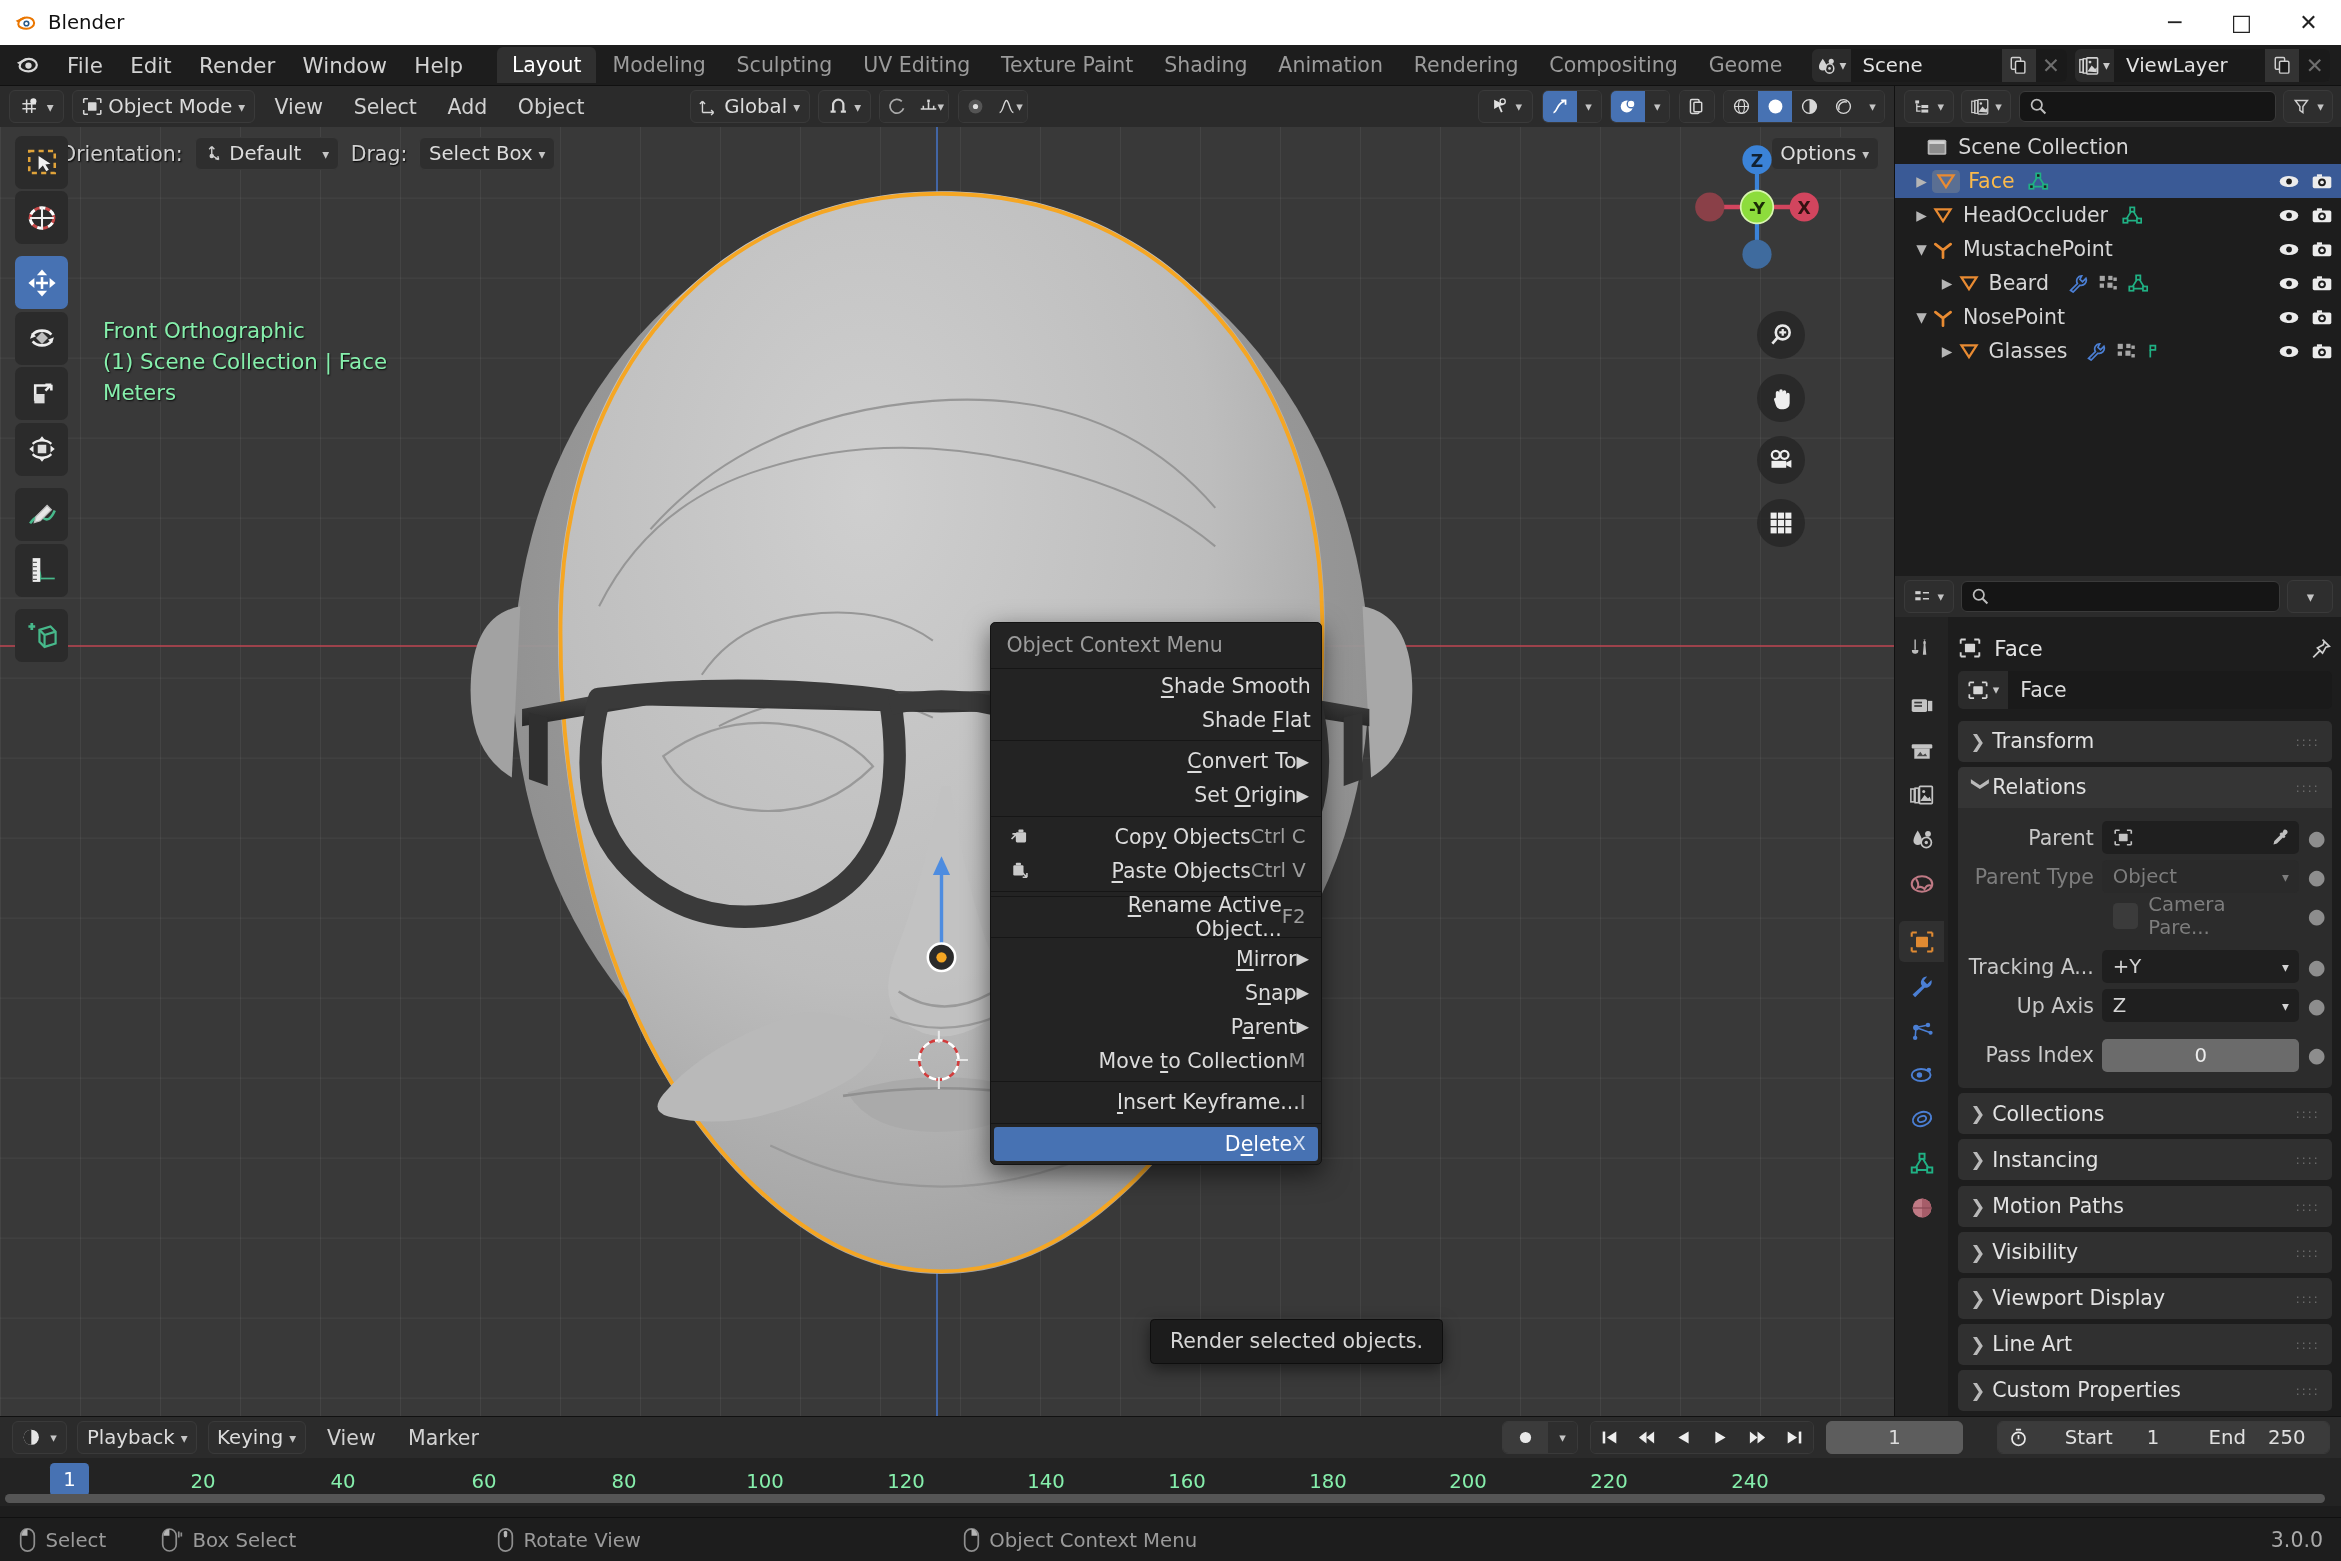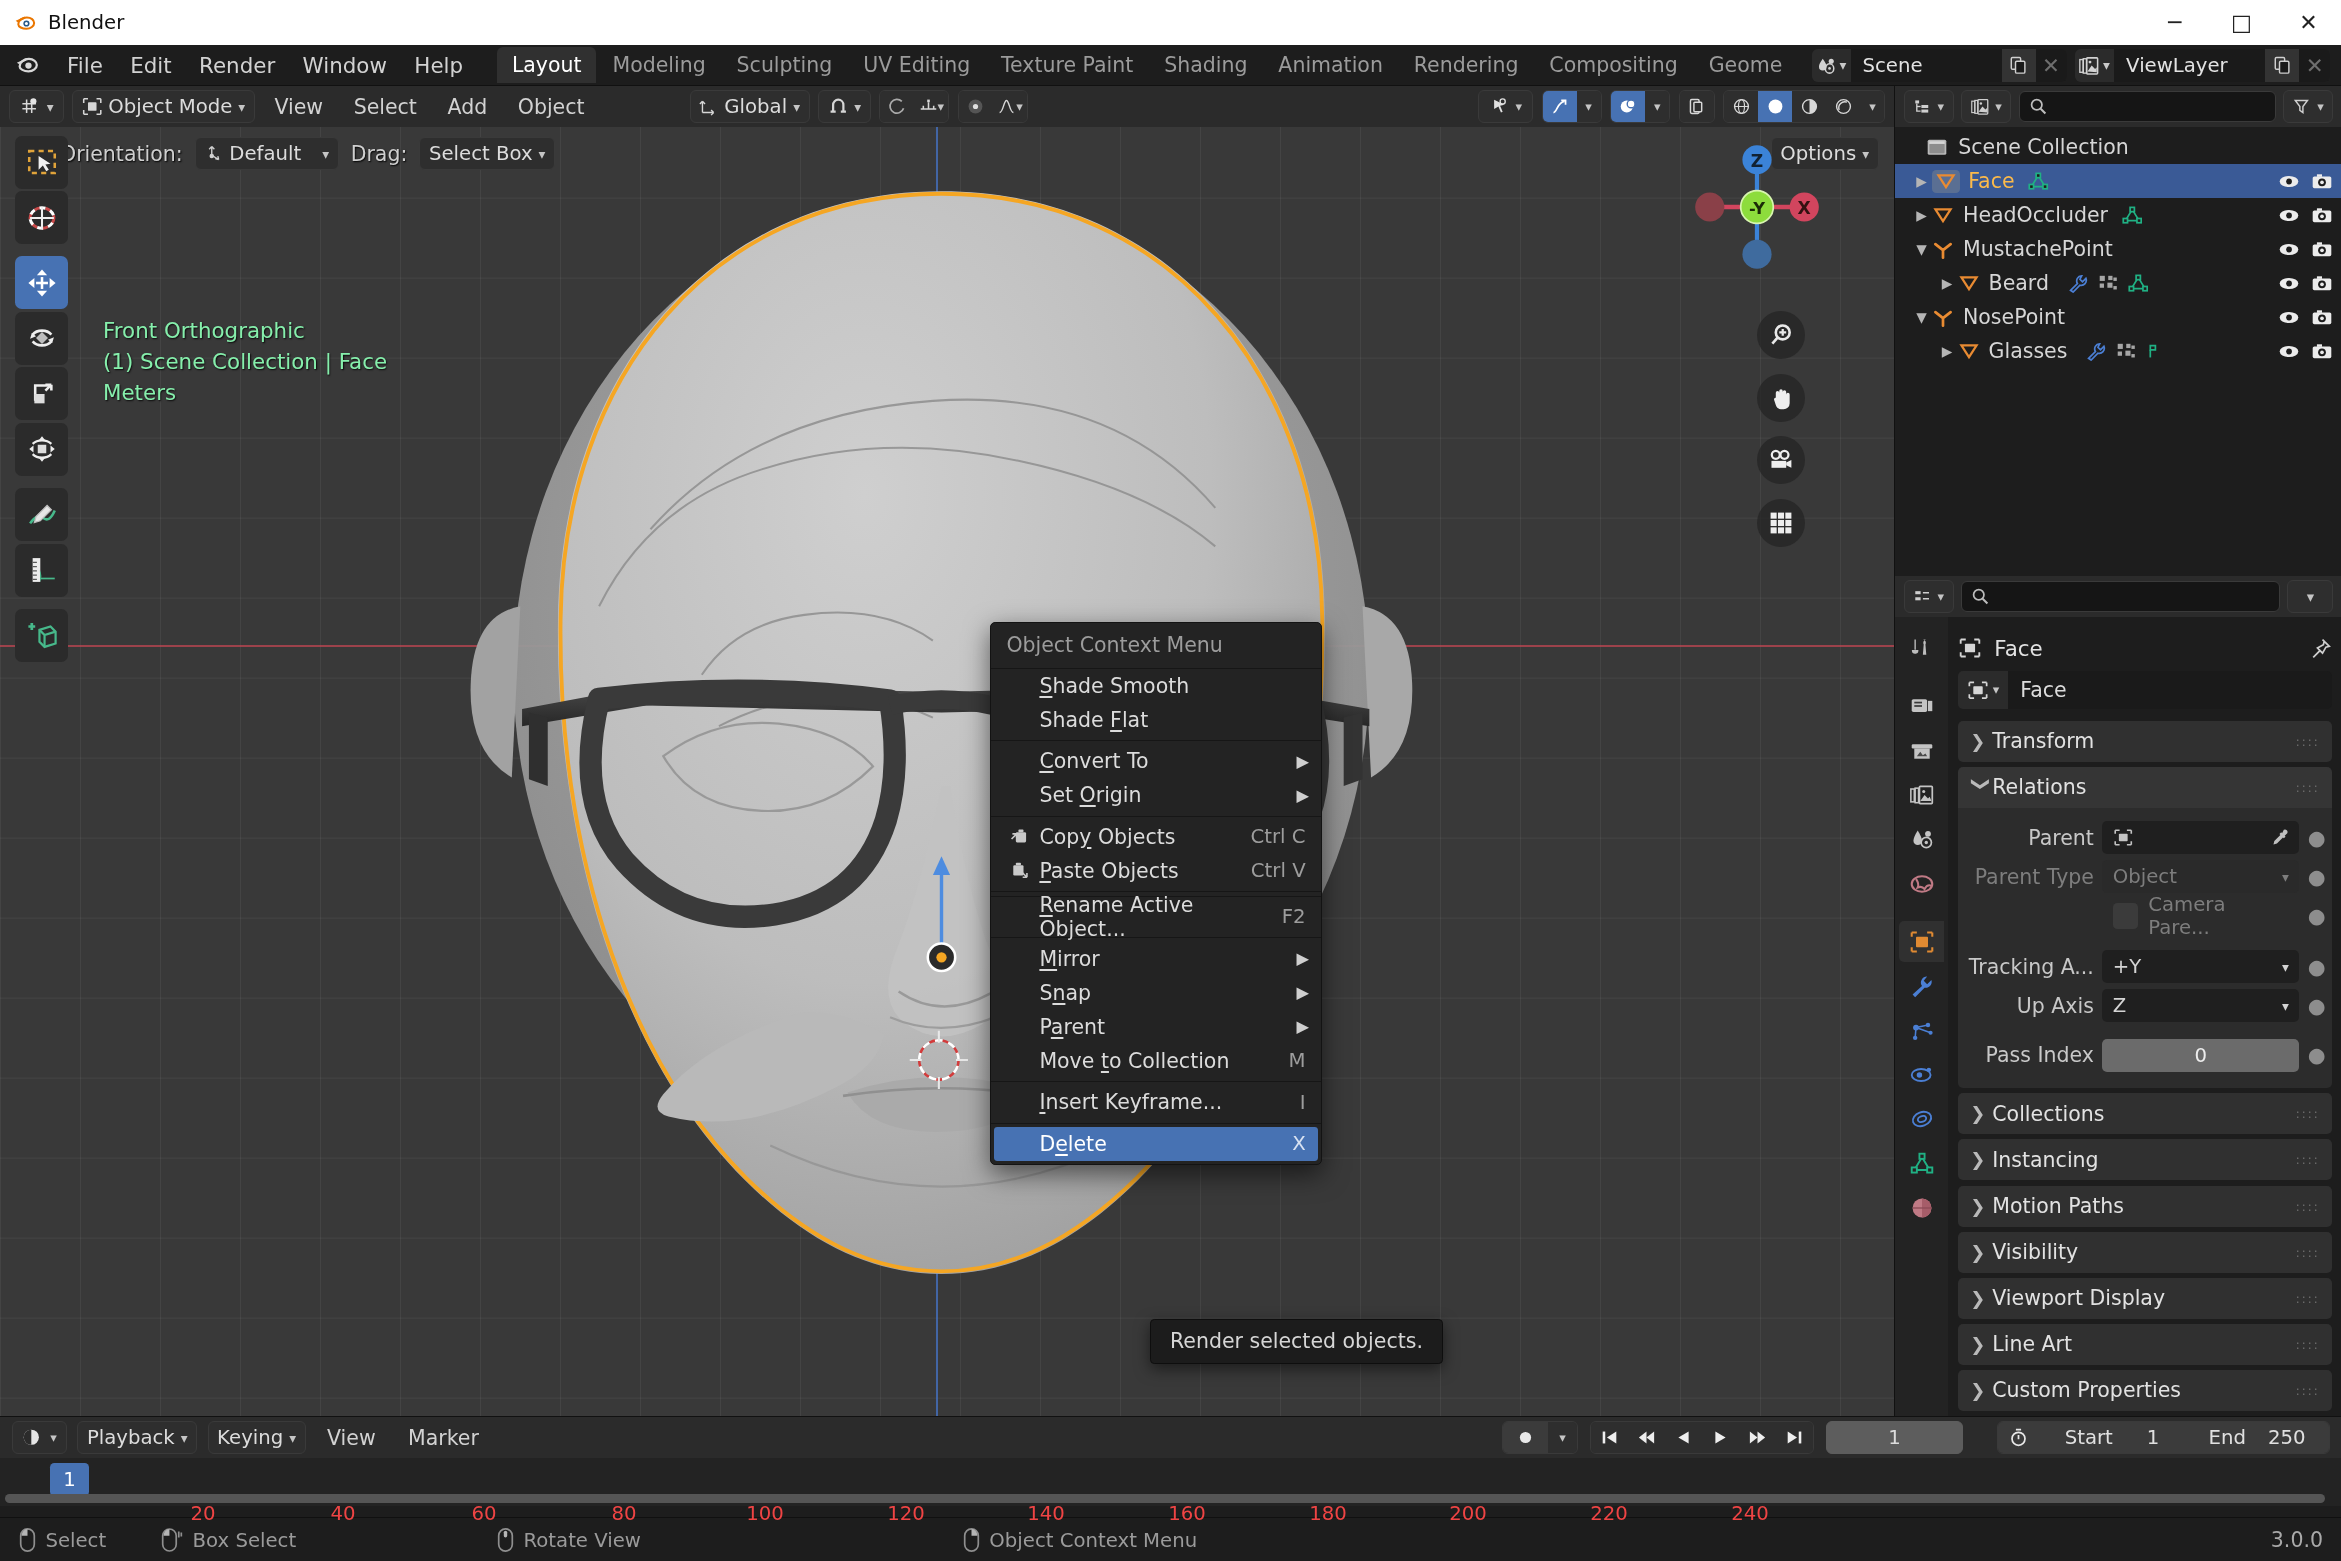--- a/index.html
+++ b/index.html
@@ -90,21 +90,21 @@
   
   .head-wrap { position:absolute; left:0; top:0; width:100%; height:100%; }
 
   
   .ctxmenu { position:absolute; left:990px; top:495px; width:332px; background:#232323;
              border:0.9px solid #131313; border-radius:5.1px; z-index:40;
              box-shadow:0 8.6px 26px rgba(0,0,0,.55); padding-bottom:2.6px; }
   .ctxtitle { padding:10.3px 0 10.3px 15.4px; font-size:20.5px; color:#9c9c9c;
               border-bottom:0.9px solid #161616; }
   .ctxrow { display:flex; align-items:center; height:34px; padding:0 10.3px 0 12px;
-            font-size:20.5px; color:#dcdcdc; }
+            font-size:20.5px; color:#dcdcdc;text-align:right; }
   .ctxrow .icoslot { width:33px; display:flex; align-items:center; justify-content:center; }
   .ctxrow .lbl { flex:1; padding-left:3.4px; }
   .ctxrow .acc { color:#9d9d9d; font-size:19.7px; padding-right:5.1px; }
   .ctxrow .arr { color:#cfcfcf; font-size:16.3px; padding-right:1.7px; }
   .ctxrow.sel { background:#4772b3; color:#fff; border-radius:3.4px; margin:0 3.4px;
                 padding:0 6.8px 0 8.6px; }
   .ctxsep { height:0.9px; background:#161616; margin:3.4px 0; }
   .ul { text-decoration:underline; text-underline-offset:2.6px; }
   .tooltip { position:absolute; left:1150px; top:1192px; background:#1c1c1c;
              border:0.9px solid #0e0e0e; border-radius:4.3px; padding:9.4px 19px;
@@ -164,21 +164,21 @@
   .pfield.dim { background:#2a2a2a; color:#7d7d7d; }
   .pfield.slider { background:#6b6b6b; justify-content:center; color:#ededed; }
   .pdot { width:15.4px; color:#8d8d8d; font-size:20.5px; text-align:center; }
   .chk { width:26px; height:26px; background:#3b3b3b; border-radius:4.3px; }
 
   
   .timeline { height:101px; background:#1d1d1d; border-top:0.9px solid #111; position:relative;}
   .tl-header { height:41px; background:#2b2b2b; display:flex; align-items:center;
                gap:10.3px; padding:0 12px; }
   .tl-ruler { height:48px; background:#232323; position:relative; }
-  .tl-tick { position:absolute; top:12px; font-size:19.7px; color:#ef4444; transform:translateX(-50%);margin-top:32px; }
+  .tl-tick { position:absolute; top:12px; font-size:19.7px; color:#86efac; transform:translateX(-50%); }
   .playhead { position:absolute; top:5.1px; width:39px; height:33px; background:#4772b3;
               border-radius:4.3px; display:flex; align-items:center; justify-content:center;
               font-size:19.7px; color:#fff; }
   .transport { display:flex; height:33px; border-radius:6px; overflow:hidden;
                border:0.9px solid #3a3a3a; }
   .transport > div { width:37px; background:#2e2e2e; display:flex; align-items:center;
                      justify-content:center; }
   .scrollbar { position:absolute; left:5.1px; right:17px; bottom:2.6px; height:9.4px;
                background:#555; border-radius:5.1px; }
 

